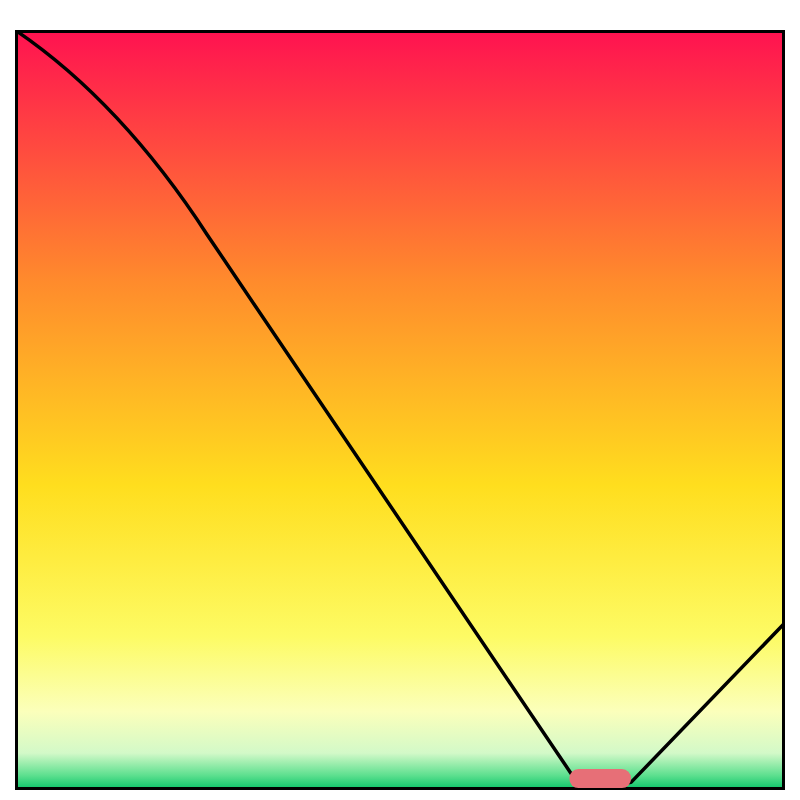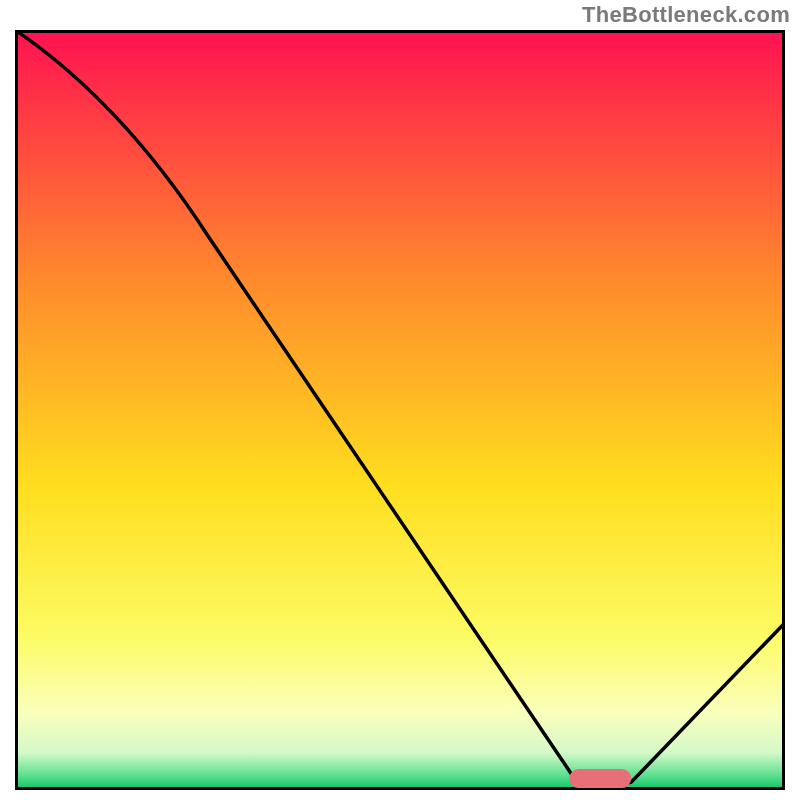--- a/index.html
+++ b/index.html
@@ -29,21 +29,20 @@
     position: absolute;
     top: 30px;
     left: 15px;
   }
 </style>
 </head>
 <body>
 
 <div class="frame">
 
-  <div class="watermark">TheBottleneck.com</div>
 
   <svg width="770" height="760" viewBox="0 0 770 760" preserveAspectRatio="none">
     <defs>
       <linearGradient id="bg-grad" x1="0" y1="0" x2="0" y2="1">
           <stop offset="0.00%" stop-color="#ff1350"></stop>
           <stop offset="33.00%" stop-color="#ff8b2c"></stop>
           <stop offset="60.00%" stop-color="#ffde1e"></stop>
           <stop offset="80.00%" stop-color="#fdfb64"></stop>
           <stop offset="90.00%" stop-color="#fbffbb"></stop>
           <stop offset="95.50%" stop-color="#d3f9c8"></stop>

